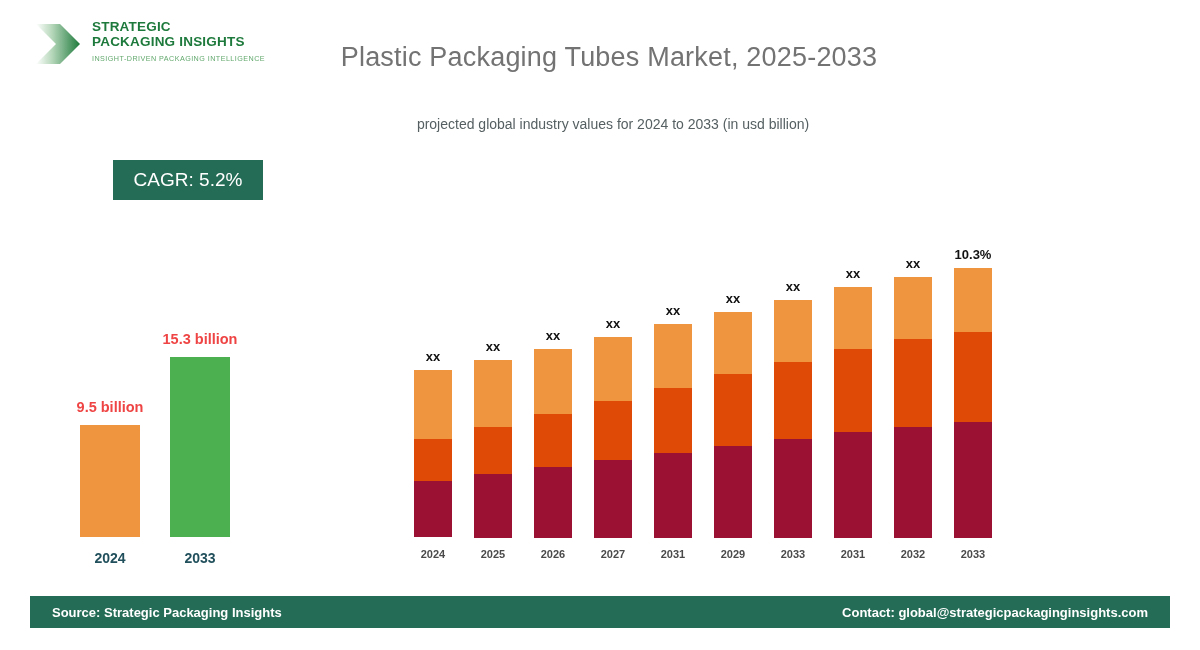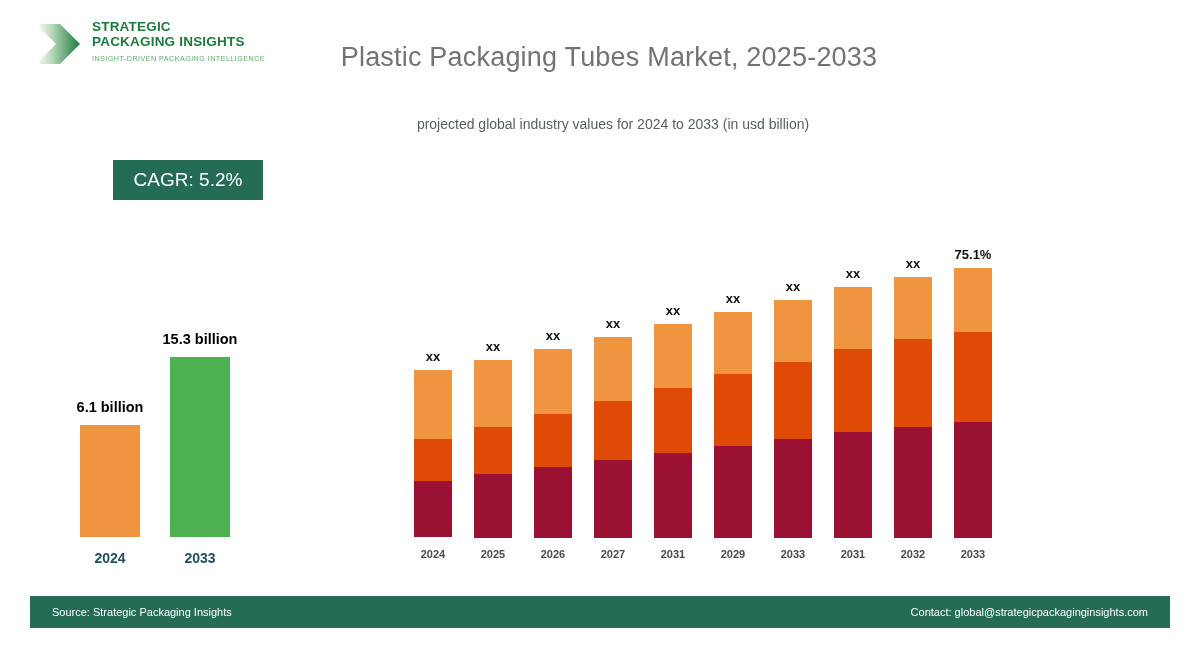--- a/index.html
+++ b/index.html
@@ -105,21 +105,21 @@
     position: absolute;
     bottom: 33px;
     width: 60px;
   }
   .cmp-label {
     position: absolute;
     text-align: center;
     width: 130px;
     font-size: 14.5px;
     font-weight: bold;
-    color: #000000;
+    color: #ef4444;
   }
   .cmp-year {
     position: absolute;
     bottom: 4px;
     width: 60px;
     text-align: center;
     font-size: 14px;
     font-weight: bold;
     color: #21505c;
   }
@@ -174,22 +174,22 @@
     height: 32px;
     background: #256c56;
     display: flex;
     align-items: center;
     justify-content: space-between;
     padding: 0 22px;
     box-sizing: border-box;
   }
   .footer-text {
     color: #ffffff;
-    font-size: 11px;
-    font-weight: normal;
+    font-size: 13px;
+    font-weight: bold;
   }
 </style>
 </head>
 <body>
 
 <div id="page">
 
   <div id="logo">
     <span id="logo-mark">
       <svg width="52" height="52" viewBox="0 0 52 52">
@@ -209,21 +209,21 @@
       <div id="logo-tagline">INSIGHT-DRIVEN PACKAGING INTELLIGENCE</div>
     </div>
   </div>
 
   <div id="title">Plastic Packaging Tubes Market, 2025-2033</div>
   <div id="subtitle">projected global industry values for 2024 to 2033 (in usd billion)</div>
 
   <div id="cagr-badge">CAGR: 5.2%</div>
 
   <div id="compare-panel">
-    <div class="cmp-label" id="cmp-label-start" style="left: 5px; bottom: 155px;">6.1 billion</div>
+    <div class="cmp-label" id="cmp-label-start" style="left: 5px; bottom: 155px;">9.5 billion</div>
     <div class="cmp-bar" id="cmp-bar-start" style="left: 40px; height: 112px; background: rgb(240, 149, 63);"></div>
     <div class="cmp-year" id="cmp-year-start" style="left: 40px;">2024</div>
 
     <div class="cmp-label" id="cmp-label-end" style="left: 95px; bottom: 223px;">15.3 billion</div>
     <div class="cmp-bar" id="cmp-bar-end" style="left: 130px; height: 180px; background: rgb(76, 175, 80);"></div>
     <div class="cmp-year" id="cmp-year-end" style="left: 130px;">2033</div>
   </div>
 
   <div id="stacked-chart">
       <div class="stack-col" style="left: 14px;">
@@ -306,21 +306,21 @@
         </div>
         <div class="stack-top-label" style="bottom: 289px;">xx</div>
         <div class="stack-year">2032</div>
       </div>
       <div class="stack-col" style="left: 554px;">
         <div class="stack-bar" style="height: 270px;">
           <div class="seg" style="background: rgb(240, 149, 63); height: 64px;"></div>
           <div class="seg" style="background: rgb(223, 74, 6); height: 90px;"></div>
           <div class="seg" style="background: rgb(155, 17, 51); height: 116px;"></div>
         </div>
-        <div class="stack-top-label" style="bottom: 298px;">75.1%</div>
+        <div class="stack-top-label" style="bottom: 298px;">10.3%</div>
         <div class="stack-year">2033</div>
       </div>
     </div>
 
   <div id="footer">
     <span class="footer-text">Source: Strategic Packaging Insights</span>
     <span class="footer-text">Contact: global@strategicpackaginginsights.com</span>
   </div>
 
 </div>

